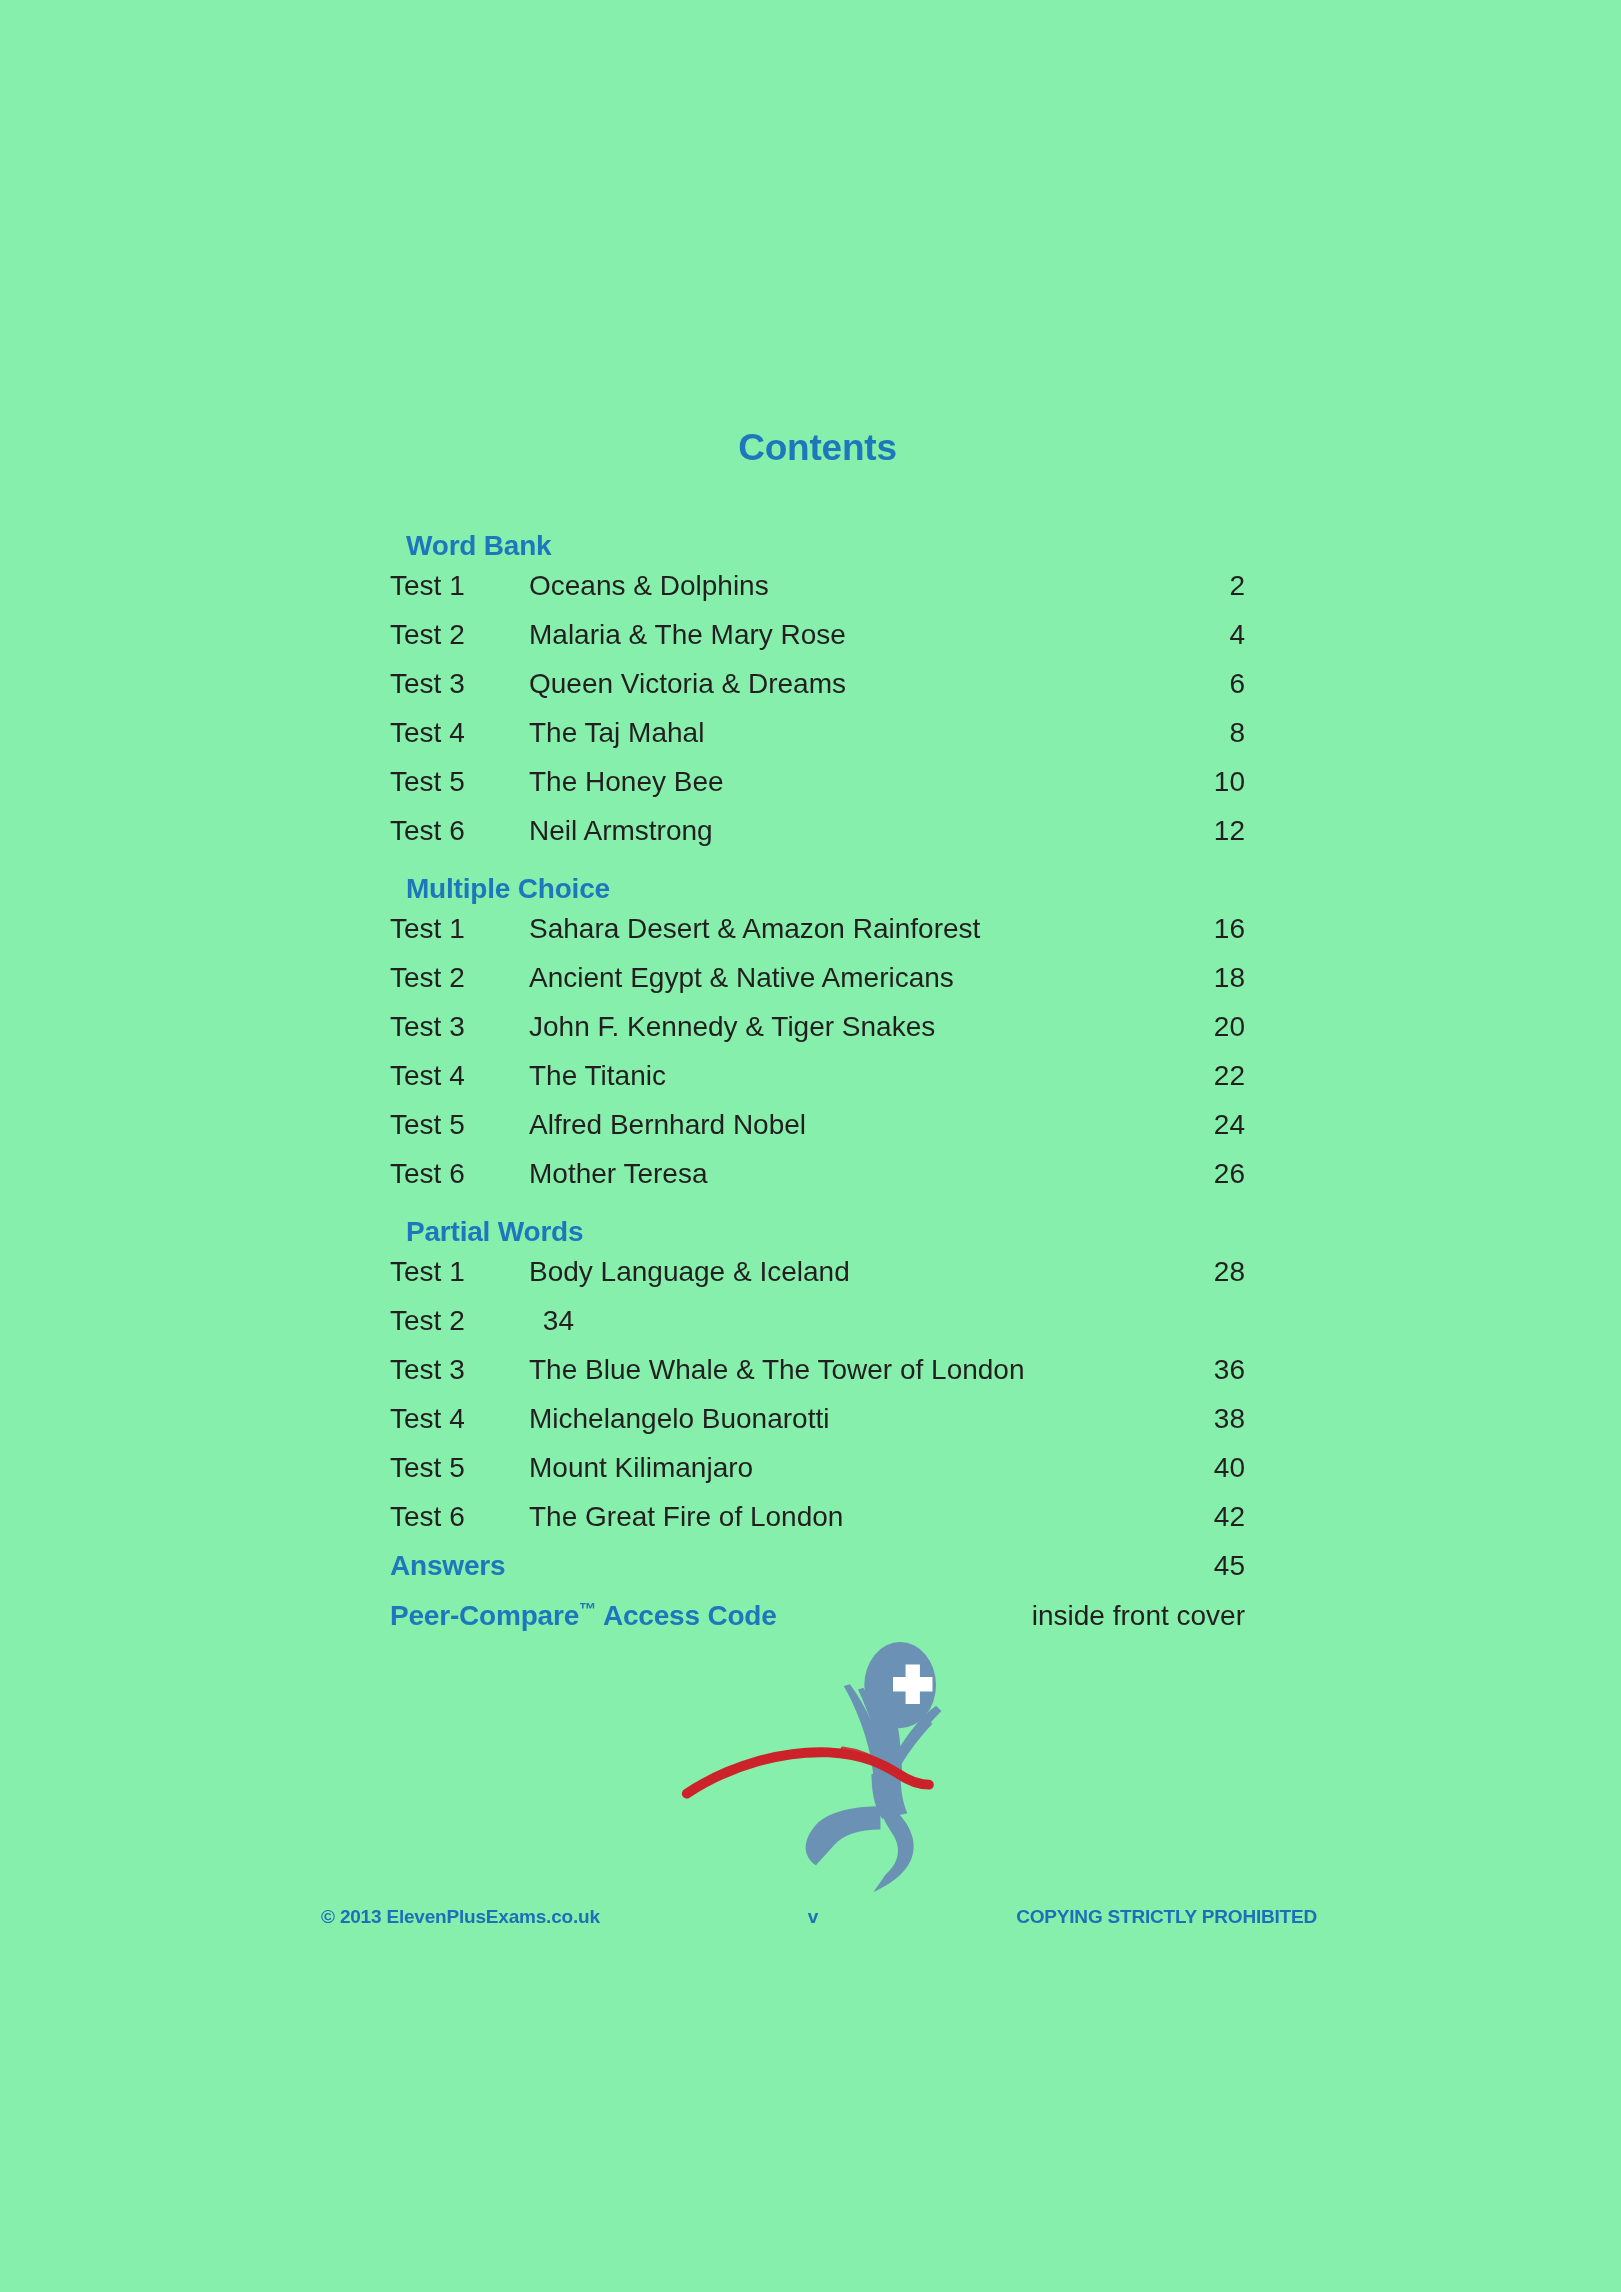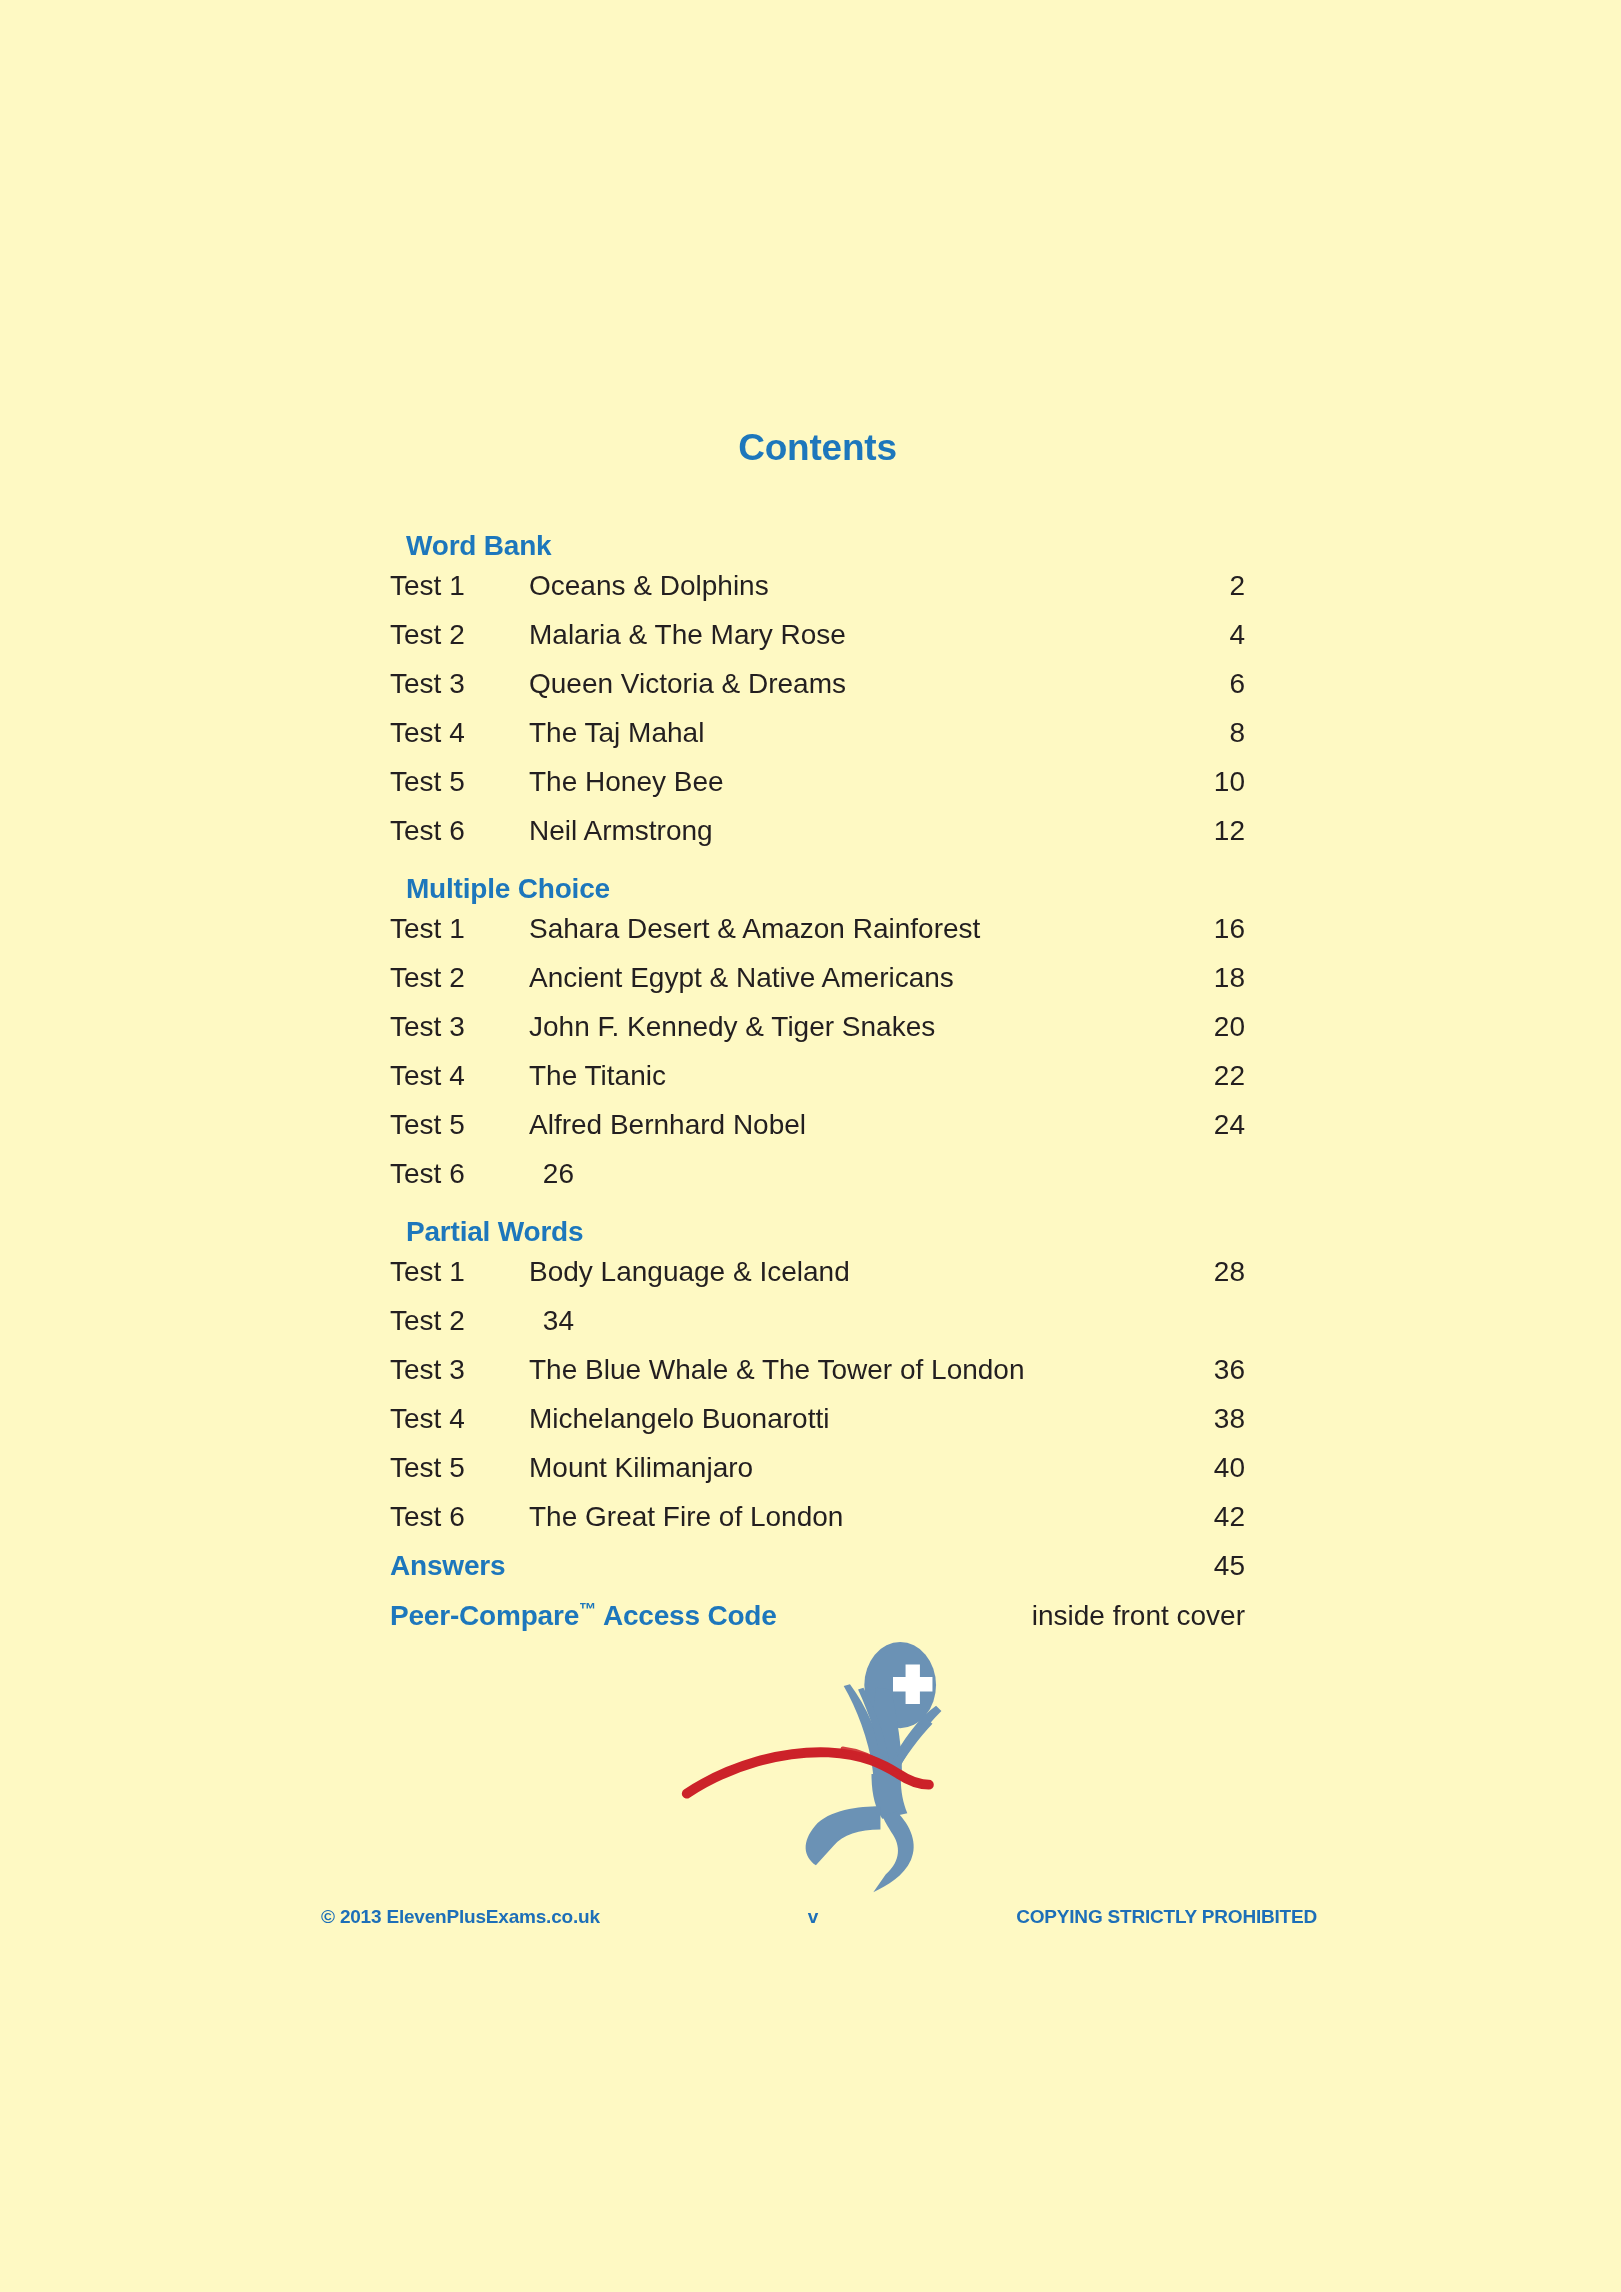--- a/index.html
+++ b/index.html
@@ -12,21 +12,21 @@
     height: 2293px;
     position: relative;
     font-family: "Liberation Sans", sans-serif;
     color: #231f20;
     overflow: hidden;
   }
 
   .page {
     position: absolute;
     inset: 0;
-    background: #fef9c3;
+    background: #86efac;
   }
 
   
   .contents-title {
     position: absolute;
     left: 390px;
     top: 427px;
     width: 855px;
     text-align: center;
     font-size: 37px;
@@ -199,20 +199,21 @@
         <span class="test-title">The Titanic</span>
         <span class="page-no">22</span>
       </div>
       <div class="toc-row">
         <span class="test-label">Test 5</span>
         <span class="test-title">Alfred Bernhard Nobel</span>
         <span class="page-no">24</span>
       </div>
       <div class="toc-row">
         <span class="test-label">Test 6</span>
+        <span class="test-title">Mother Teresa</span>
         <span class="page-no">26</span>
       </div>
       <div class="section-heading">Partial Words</div>
       <div class="toc-row">
         <span class="test-label">Test 1</span>
         <span class="test-title">Body Language &amp; Iceland</span>
         <span class="page-no">28</span>
       </div>
       <div class="toc-row">
         <span class="test-label">Test 2</span>

